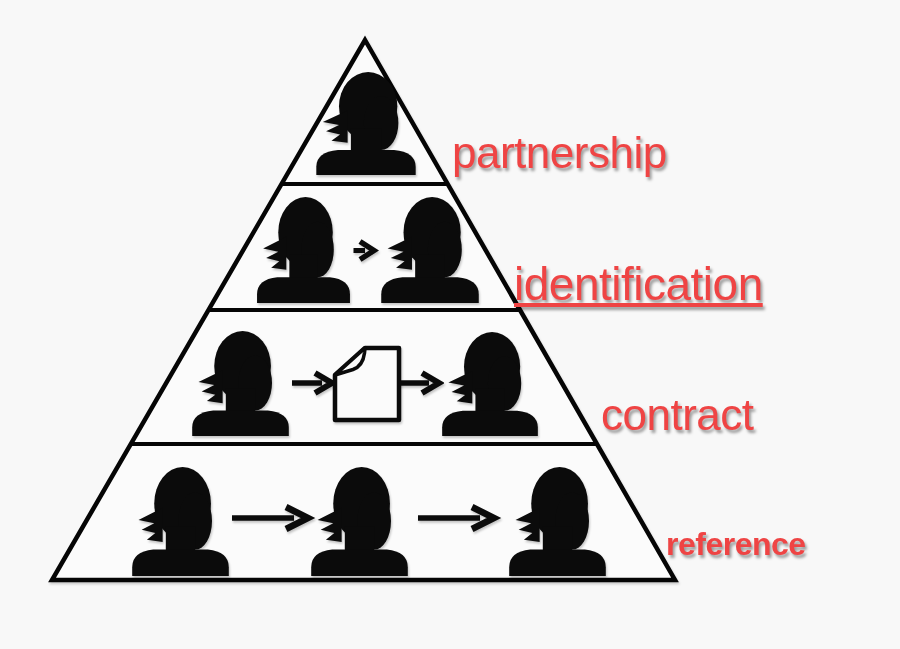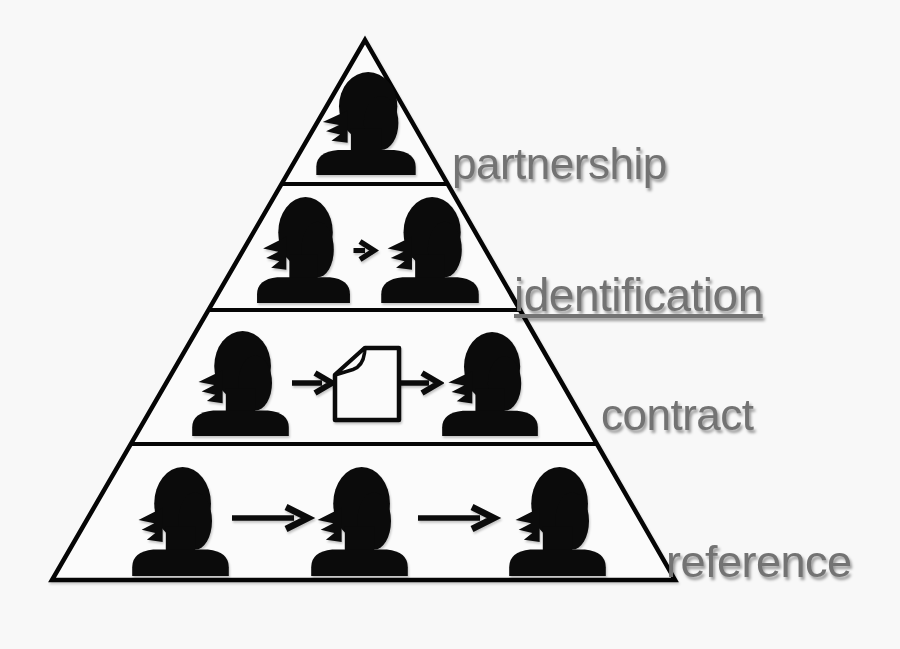--- a/index.html
+++ b/index.html
@@ -12,28 +12,27 @@
     position:absolute;left:0;top:0;width:900px;height:649px;
     filter:drop-shadow(1px 2px 1px rgba(0,0,0,0.18));
   }
   .icon{
     position:absolute;color:#0b0b0b;
     filter:drop-shadow(1px 2px 1px rgba(0,0,0,0.22));
   }
   .icon svg{display:block;width:100%;height:100%;}
   .label{
     position:absolute;line-height:1;white-space:nowrap;
-    color:#737373;font-weight:400;letter-spacing:-0.5px;
+    color:#ef4444;font-weight:400;letter-spacing:-0.5px;
     text-shadow:2px 3px 3px rgba(0,0,0,0.38);
-    margin-top:11px;
   }
   .lbl-partnership  {left:452px;top:131px;font-size:44px;}
   .lbl-identification{left:514px;top:261px;font-size:46px;text-decoration:underline;}
-  .lbl-contract     {left:601px;top:382px;font-size:44px;}
-  .lbl-reference    {left:666px;top:528px;font-size:45px;}
+  .lbl-contract     {left:601px;top:393px;font-size:44px;}
+  .lbl-reference    {left:666px;top:528px;font-size:32px;font-weight:bold;}
 
   
   .p-l1   {left:312px;top:71px;width:108px;height:104px;}
   
   .p-l2a  {left:253px;top:196px;width:101px;height:107px;}
   .p-l2b  {left:377px;top:196px;width:106px;height:107px;}
   .a-l2   {left:352px;top:238px;width:27px;height:25px;}
   
   .p-l3a  {left:188px;top:330px;width:105px;height:106px;}
   .p-l3b  {left:438px;top:331px;width:104px;height:105px;}

